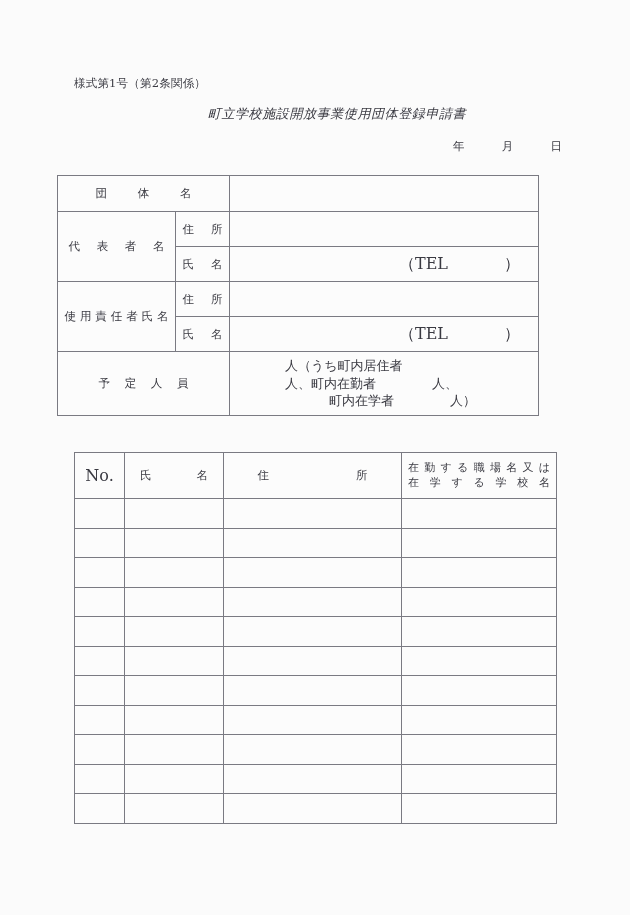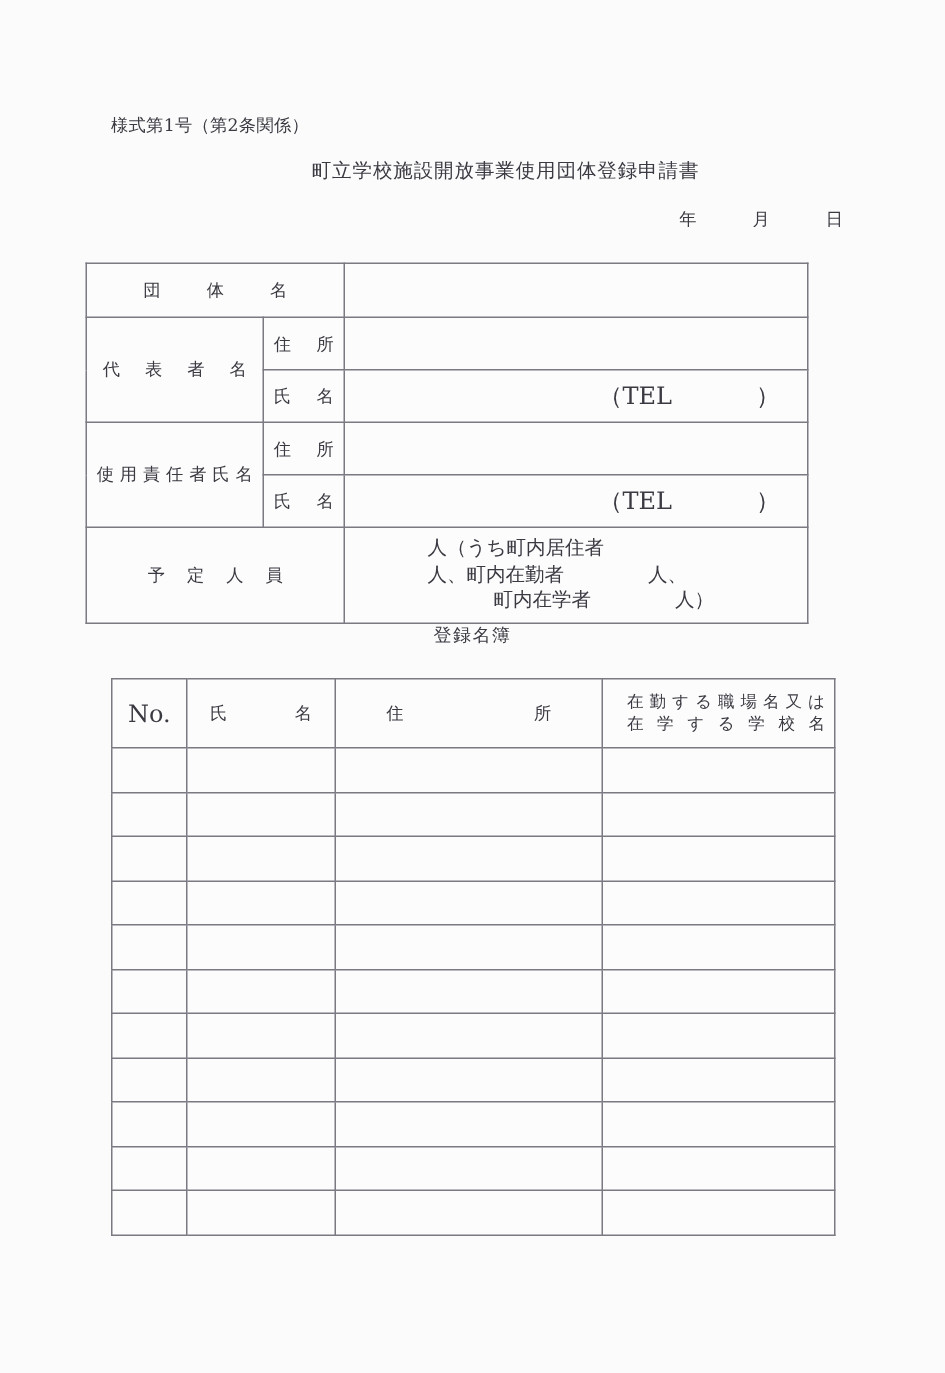--- a/index.html
+++ b/index.html
@@ -34,20 +34,21 @@
   .doc-title {
     position: absolute;
     left: 0;
     right: 0;
     top: 105px;
     text-align: center;
     font-size: 13px;
     letter-spacing: 0.6px;
     padding-left: 44px;
     white-space: nowrap;
+    font-style: italic;
   }
   .date-line {
     position: absolute;
     right: 68px;
     top: 139px;
     font-size: 11.5px;
     white-space: nowrap;
   }
   .date-line span { display: inline-block; }
   .date-line .gap { width: 30px; }
@@ -142,21 +143,20 @@
 
   .hdr-no {
     font-size: 16px;
     font-family: "DejaVu Serif", "Liberation Serif", serif;
   }
   .hdr-two-line {
     display: block;
     line-height: 1.32;
     padding: 0 6px;
     font-size: 11px;
-    margin-left: 10px;
   }
   .hdr-two-line i {
     font-style: normal;
     display: block;
     text-align: justify;
     text-align-last: justify;
     text-justify: inter-character;
   }
 </style>
 </head>
@@ -230,21 +230,20 @@
         <td class="lbl" colspan="2">
           <span class="spread w-yotei">予定人員</span>
         </td>
         <td>
           <div class="yotei-body"><span class="seg">人（うち町内居住者</span><span class="g1"></span><span class="seg">人、町内在勤者</span><span class="g2"></span><span class="seg">人、</span><br><span class="g3"></span><span class="seg">町内在学者</span><span class="g2"></span><span class="seg">人）</span></div>
         </td>
       </tr>
     </tbody>
   </table>
 
-  <div class="roster-title">登録名簿</div>
 
   <table class="tbl" id="table-two">
     <colgroup>
       <col class="c-no">
       <col class="c-name">
       <col class="c-addr">
       <col class="c-work">
     </colgroup>
     <thead>
       <tr>

